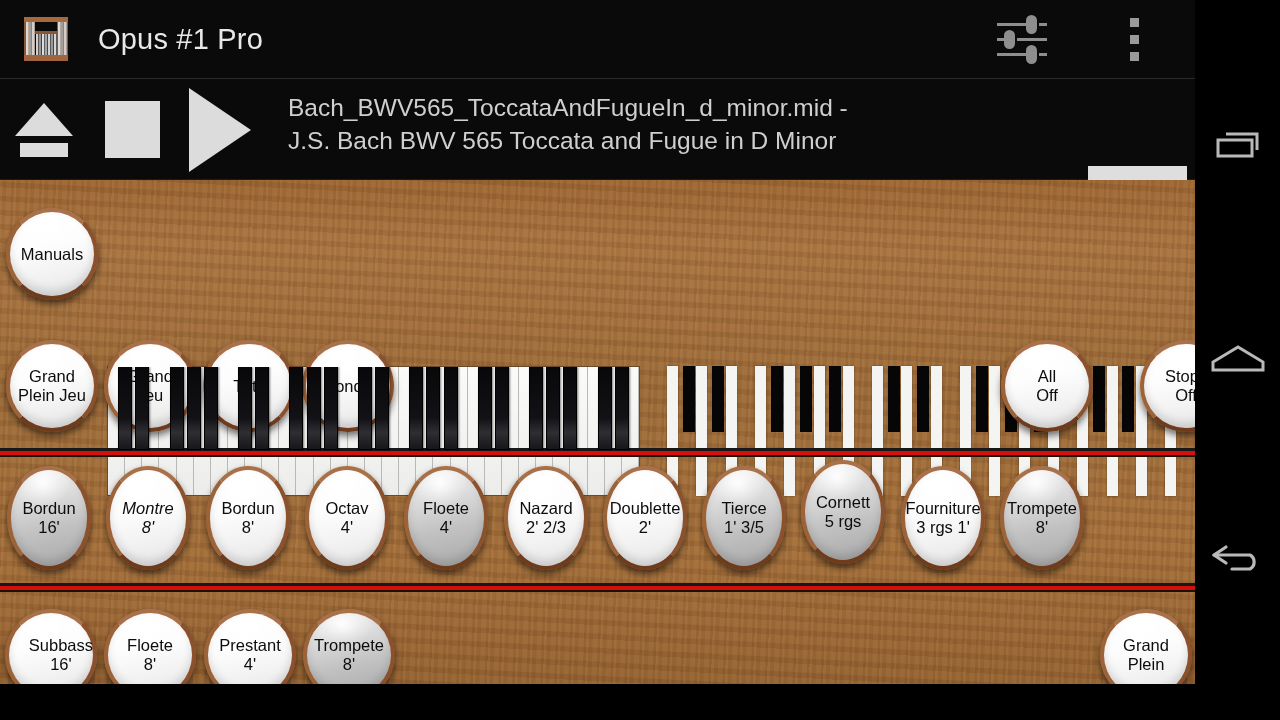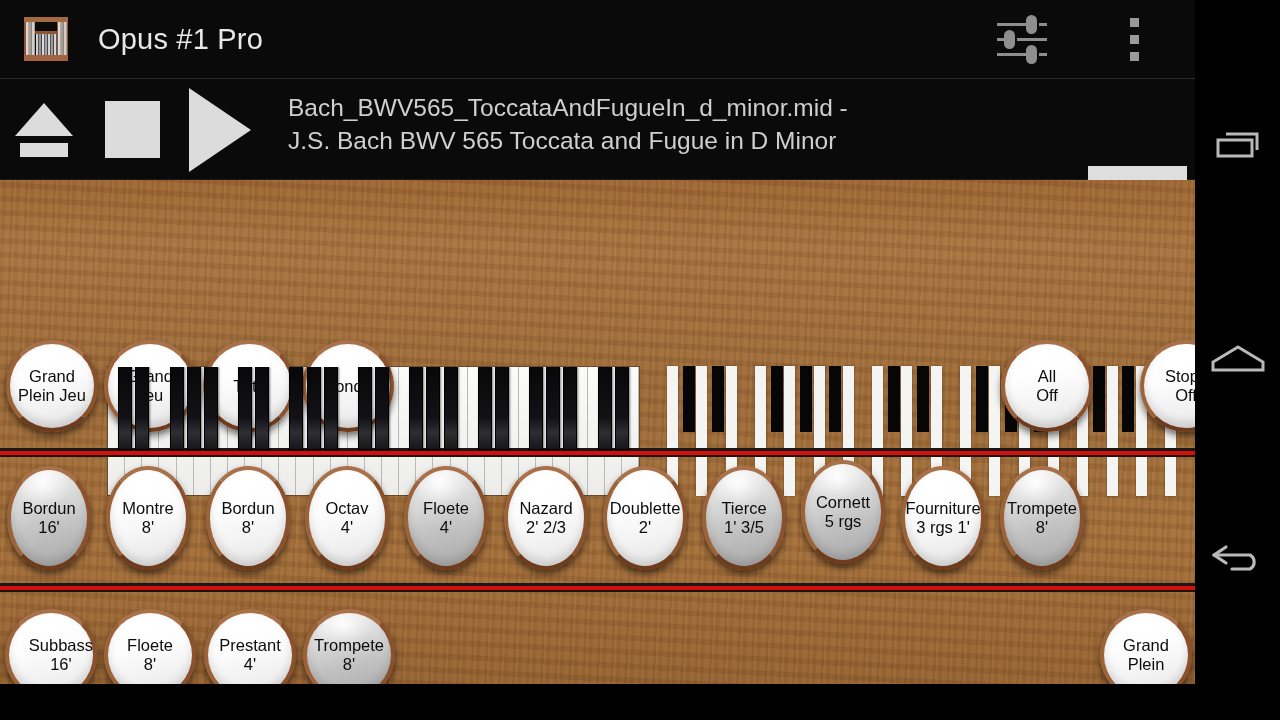--- a/index.html
+++ b/index.html
@@ -262,20 +262,23 @@
 
       <div class="timecode">0:51/8:21</div>
 
       <div class="tempo">
         <span>100%</span>
       </div>
     </div>
 
     <div class="console">
 
+      <div class="knob k-big" style="left:6px; top:28px;">
+        <span class="lbl">Manuals</span>
+      </div>
 
       <div class="manual" id="kbd">
           <div class="wkey" style="left: 0px; width: 17.129px;"></div>
           <div class="wkey" style="left: 17.129px; width: 17.129px;"></div>
           <div class="wkey" style="left: 34.2581px; width: 17.129px;"></div>
           <div class="wkey" style="left: 51.3871px; width: 17.129px;"></div>
           <div class="wkey" style="left: 68.5161px; width: 17.129px;"></div>
           <div class="wkey" style="left: 85.6452px; width: 17.129px;"></div>
           <div class="wkey" style="left: 102.774px; width: 17.129px;"></div>
           <div class="wkey" style="left: 119.903px; width: 17.129px;"></div>
@@ -385,21 +388,21 @@
       <div class="divider" style="top:268px;">
         <div class="dk"></div>
           <div class="rd"></div>
           <div class="dk2"></div>
       </div>
 
       <div id="row-manual">
           <div class="knob k-oval on" style="left: 7px; top: 286px;">
             <span class="lbl">Bordun<br>16'</span>
           </div>
-          <div class="knob k-oval" style="left: 106px; top: 286px;">
+          <div class="knob k-oval" style="left: 106px; top: 286px; font-style: italic;">
             <span class="lbl">Montre<br>8'</span>
           </div>
           <div class="knob k-oval" style="left: 206px; top: 286px;">
             <span class="lbl">Bordun<br>8'</span>
           </div>
           <div class="knob k-oval" style="left: 305px; top: 286px;">
             <span class="lbl">Octav<br>4'</span>
           </div>
           <div class="knob k-oval on" style="left: 404px; top: 286px;">
             <span class="lbl">Floete<br>4'</span>

